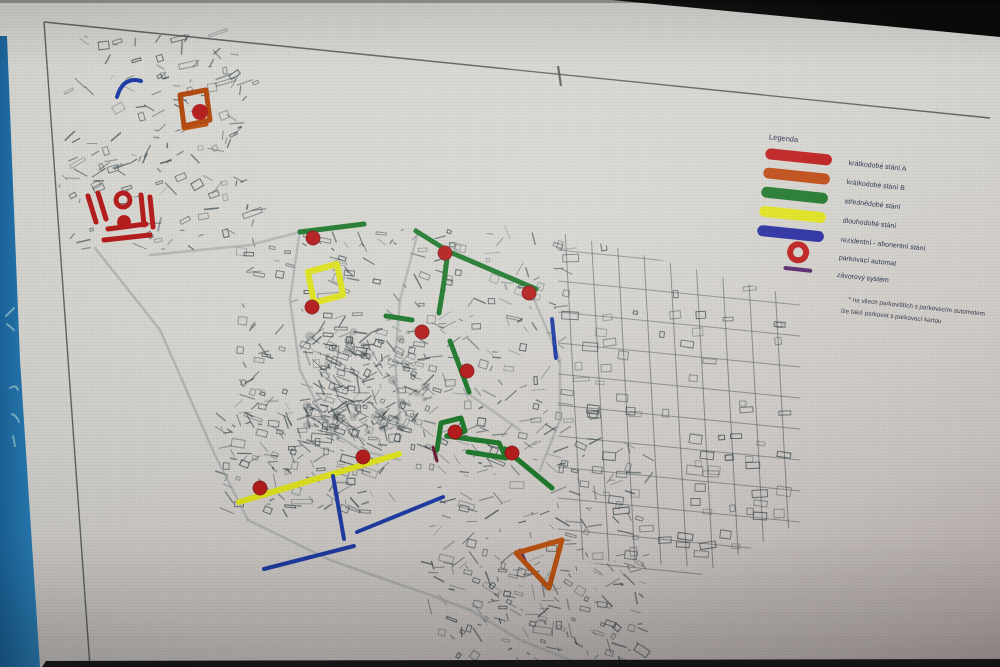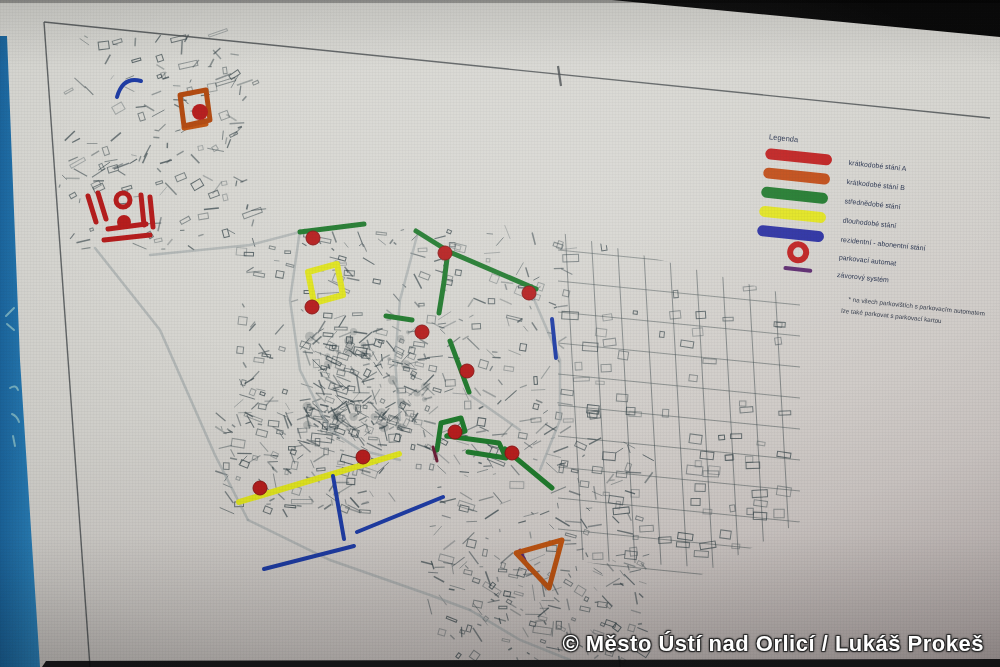--- a/index.html
+++ b/index.html
@@ -1307,14 +1307,13 @@
       <path d="M6,316 l8,-8 M7,324 l7,6"></path>
       <path d="M10,388 q6,-4 8,2"></path>
       <path d="M12,414 q5,2 7,8"></path>
       <path d="M13,436 l2,10"></path>
     </g>
   </svg>
 
   <div class="texture"></div>
   <div class="vignette"></div>
 
-  <div class="watermark">© Město Ústí nad Orlicí / Lukáš Prokeš</div>
 </div>
 
 </body></html>

